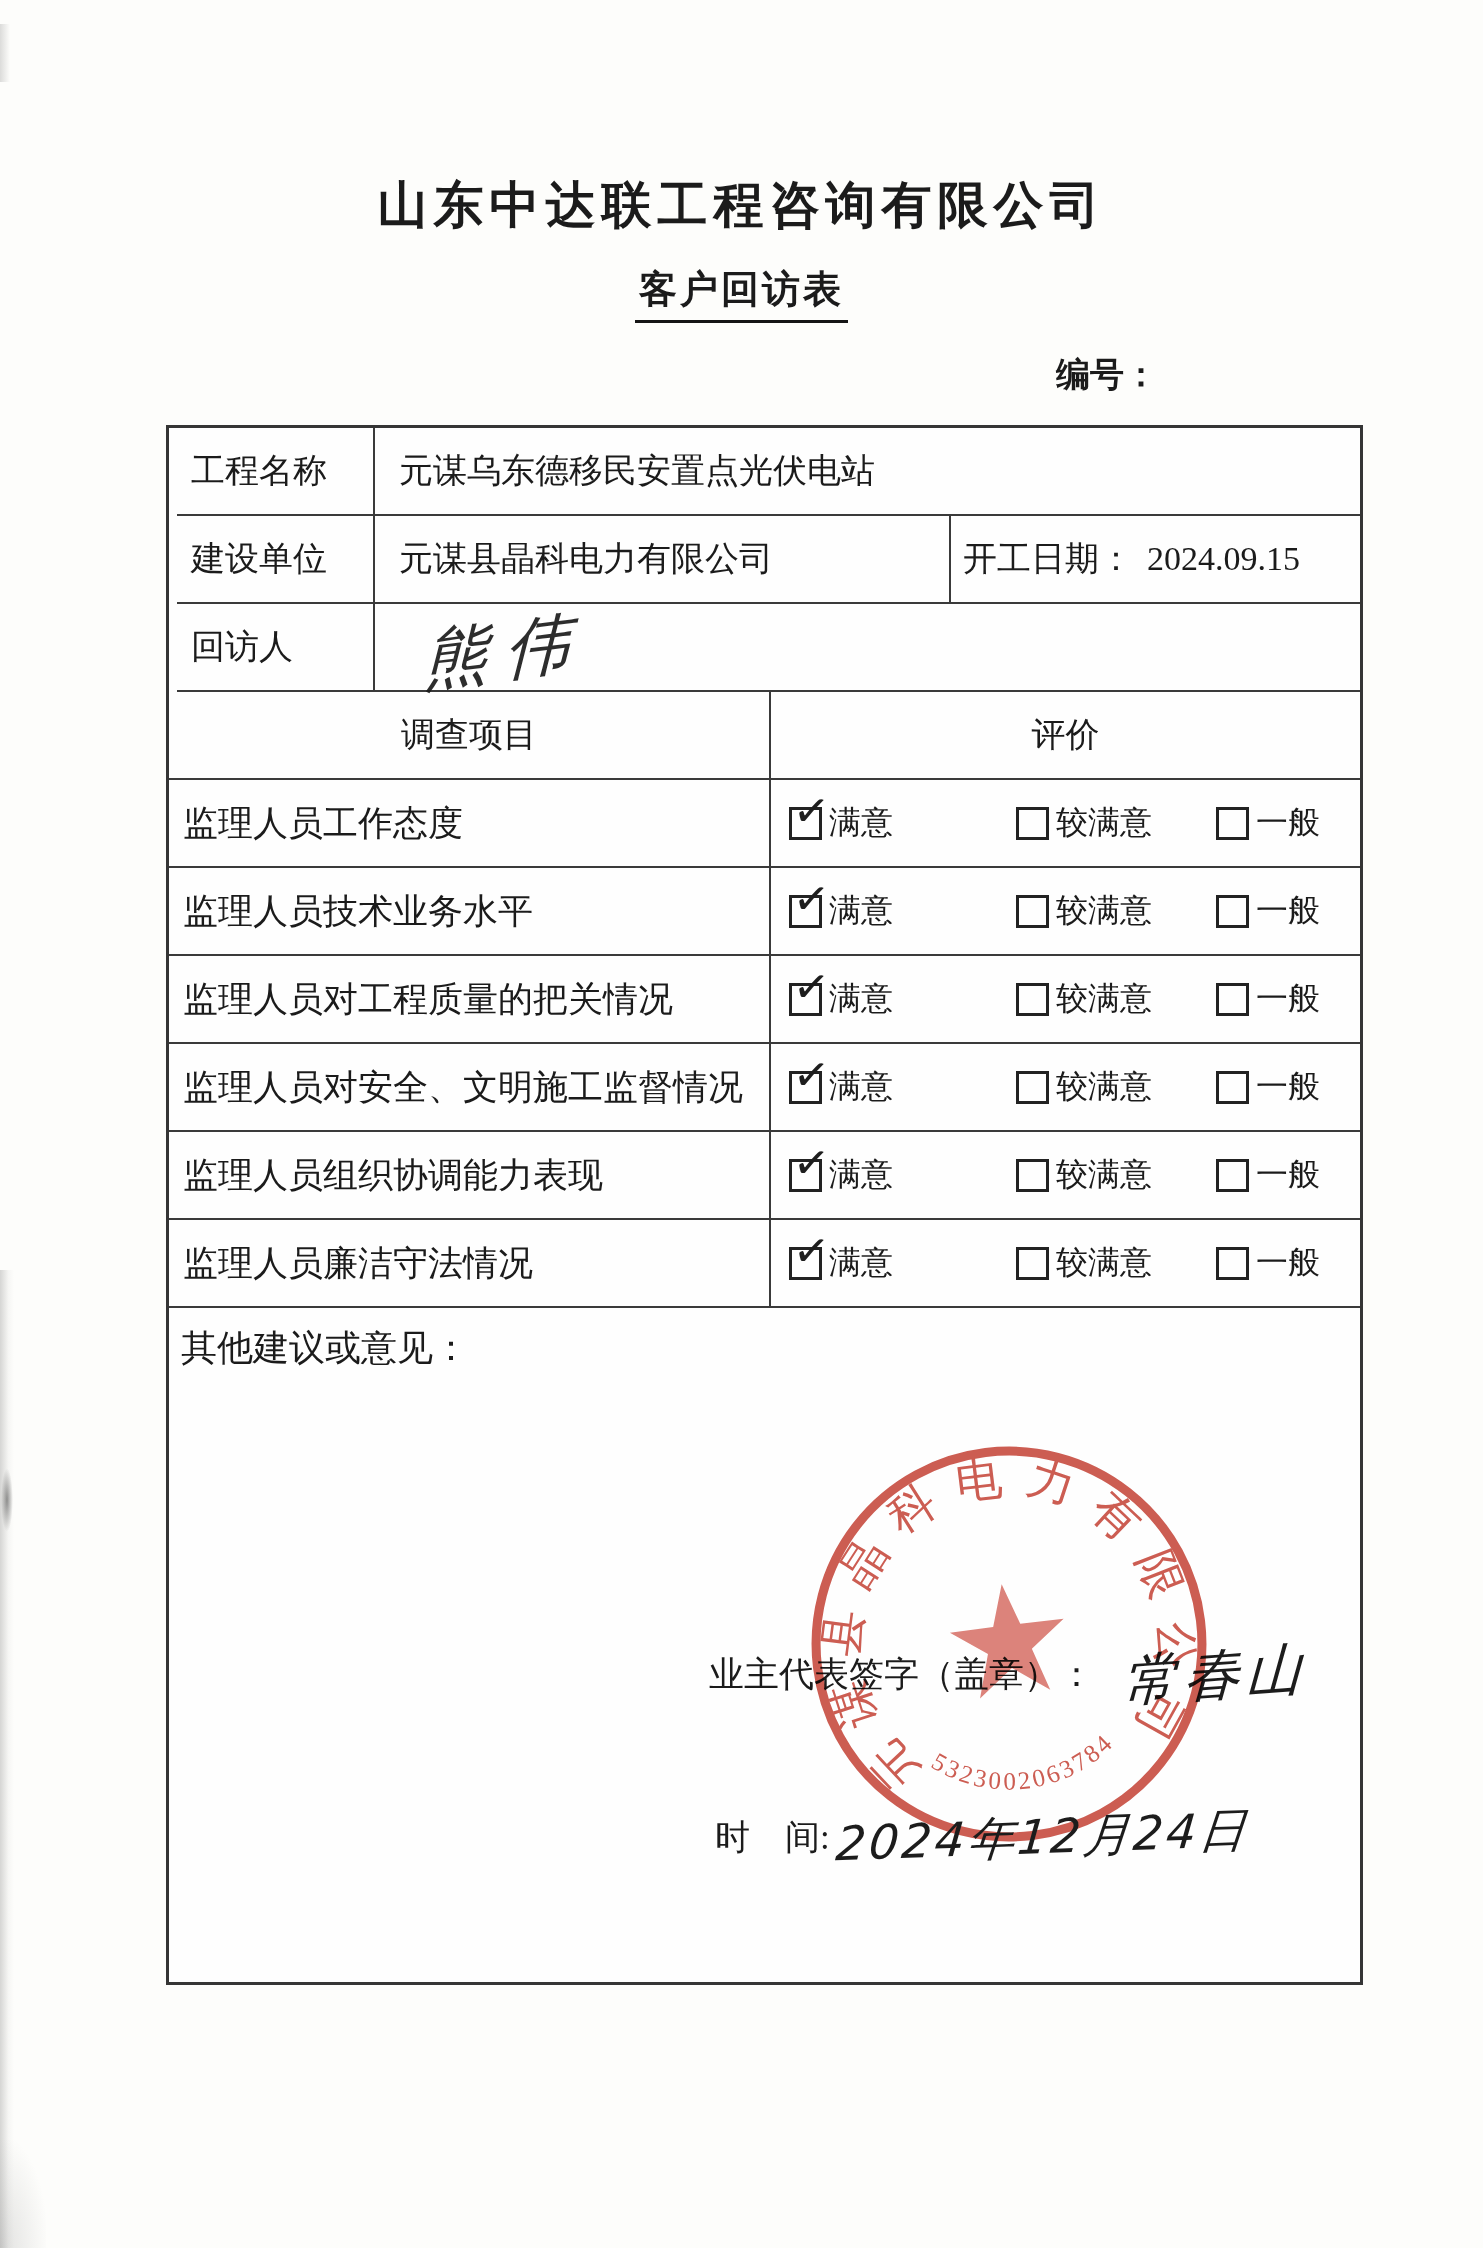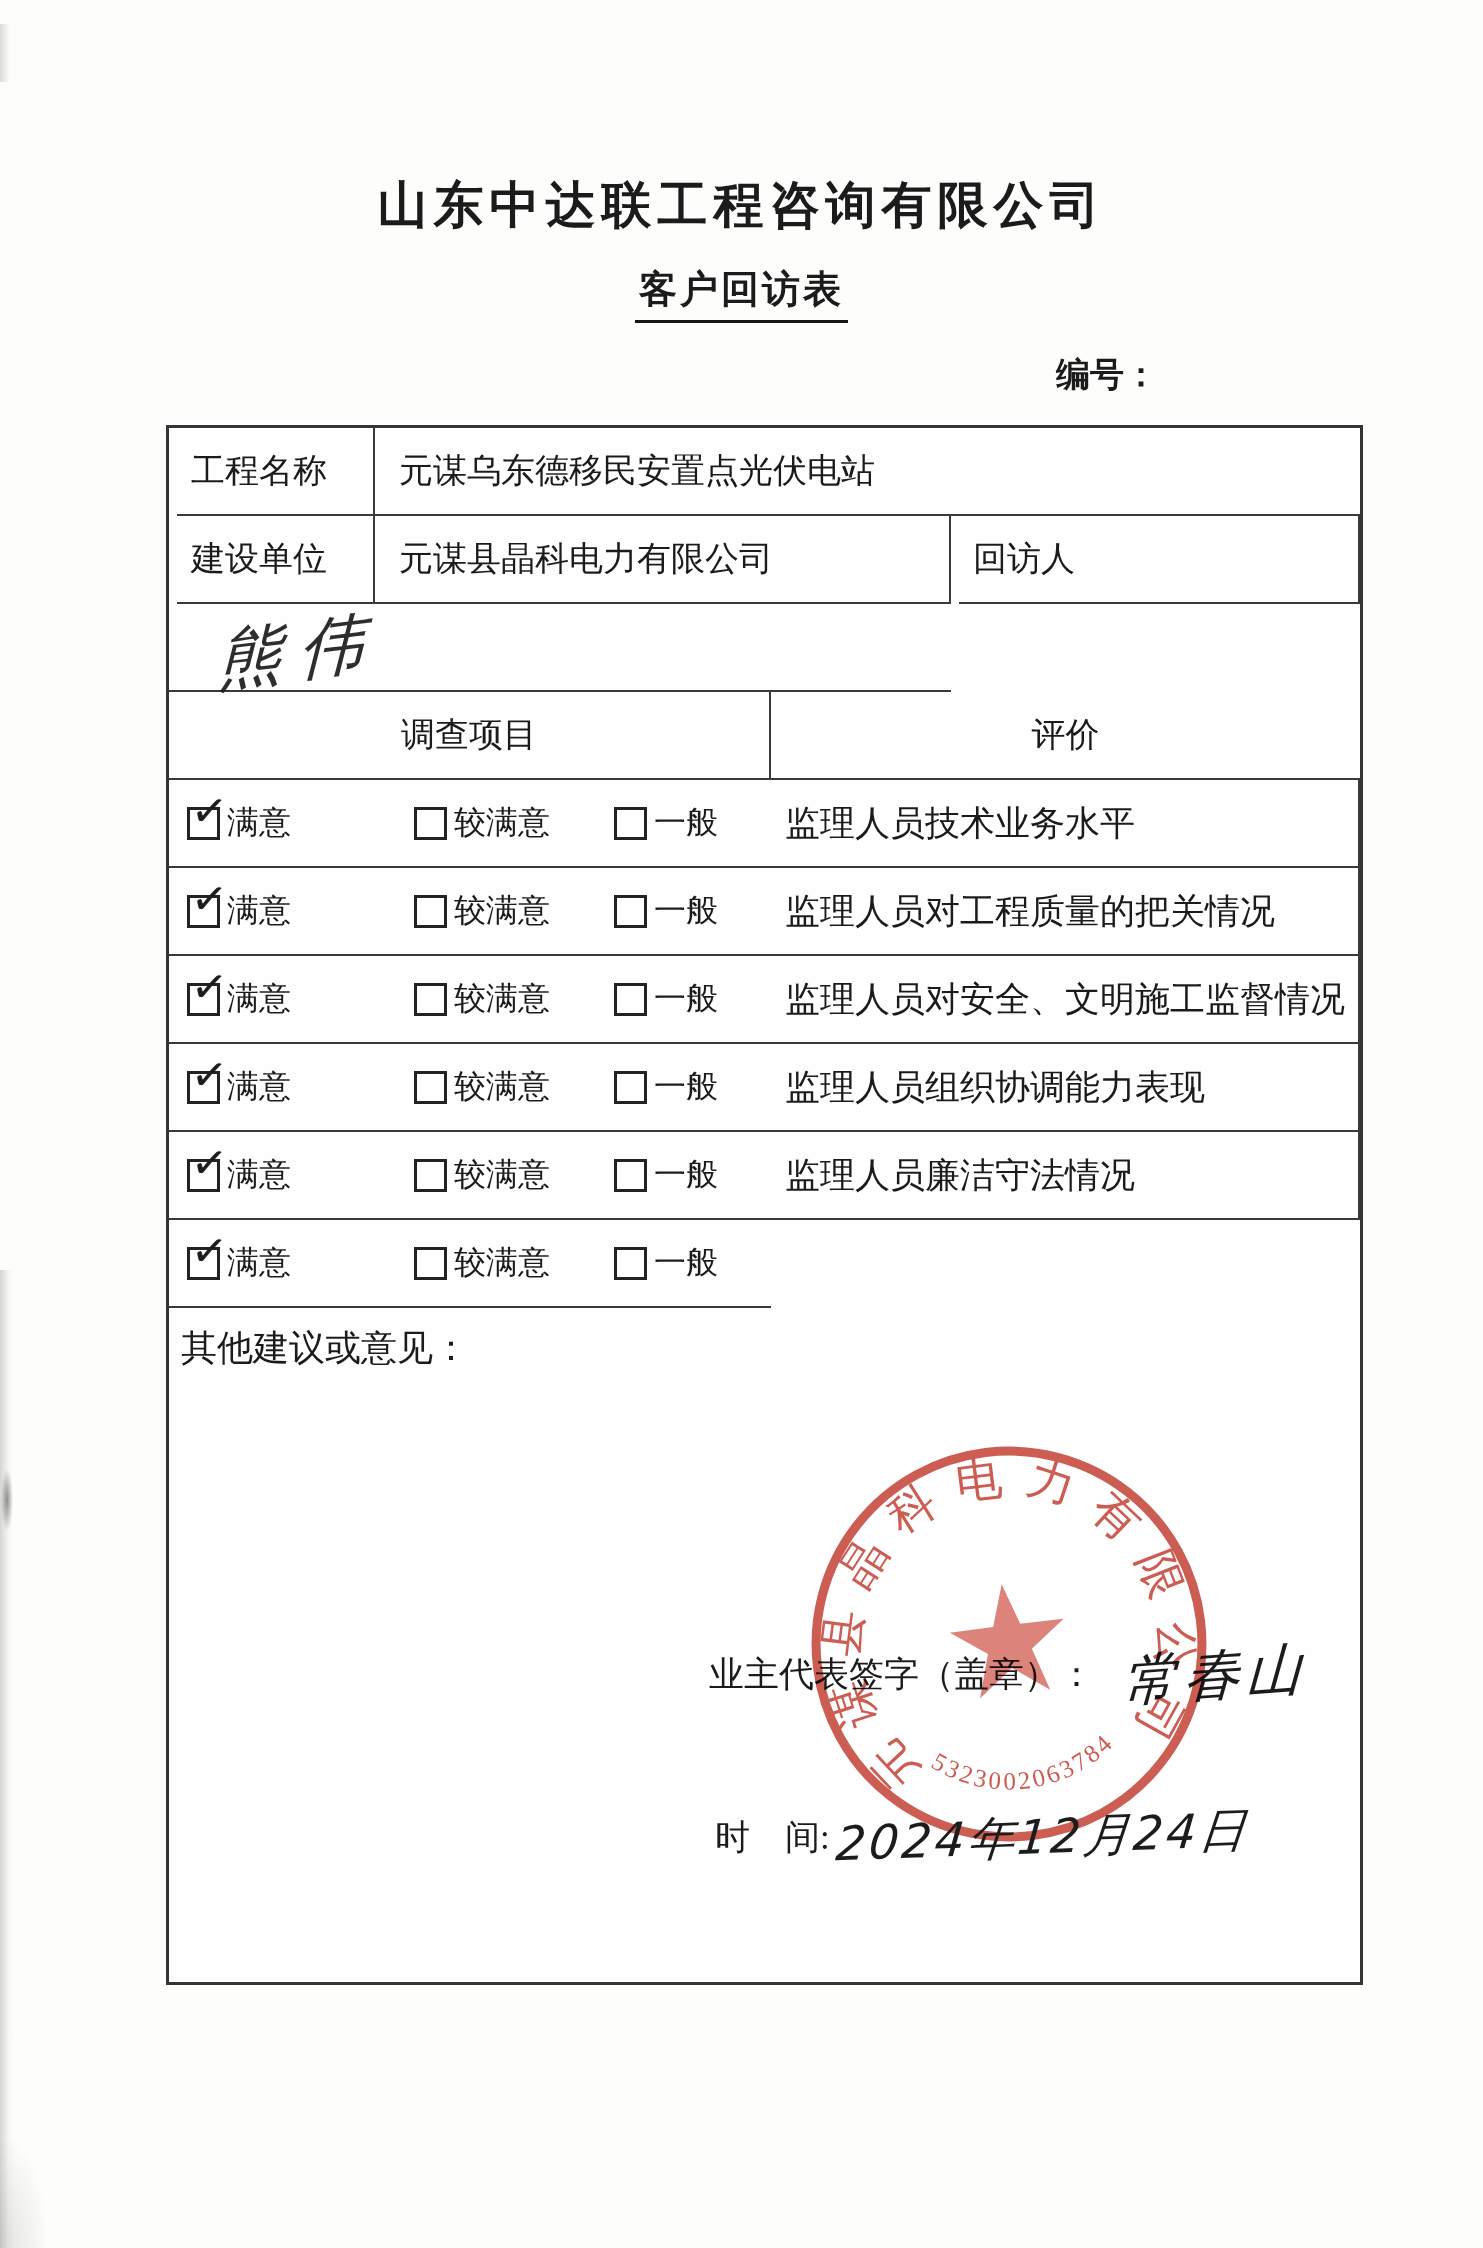--- a/index.html
+++ b/index.html
@@ -107,29 +107,34 @@
   </div>
   <div class="serial">编号：</div>
 
   <div class="form-table">
 
     <div class="cell lbl">工程名称</div>
     <div class="cell val sp3 last-col">元谋乌东德移民安置点光伏电站</div>
 
     <div class="cell lbl">建设单位</div>
     <div class="cell val sp2">元谋县晶科电力有限公司</div>
+    <div class="cell date-cell last-col">
+      <span>开工日期：</span>
+      <span class="dv">2024.09.15</span>
+    </div>
 
     <div class="cell lbl">回访人</div>
     <div class="cell sp3 last-col sig-cell">
       <span class="hand visitor-sig">熊伟</span>
     </div>
 
     <div class="cell center sp2">调查项目</div>
     <div class="cell center sp2 last-col">评价</div>
 
+    <div class="cell item-cell sp2">监理人员工作态度</div>
     <div class="cell rating-cell sp2 last-col">
       <span class="opt o1">
           <span class="cb">
             <span class="tick">✓</span>
           </span>
           <span>满意</span>
         </span>
       <span class="opt o2">
           <span class="cb"></span>
           <span>较满意</span>

